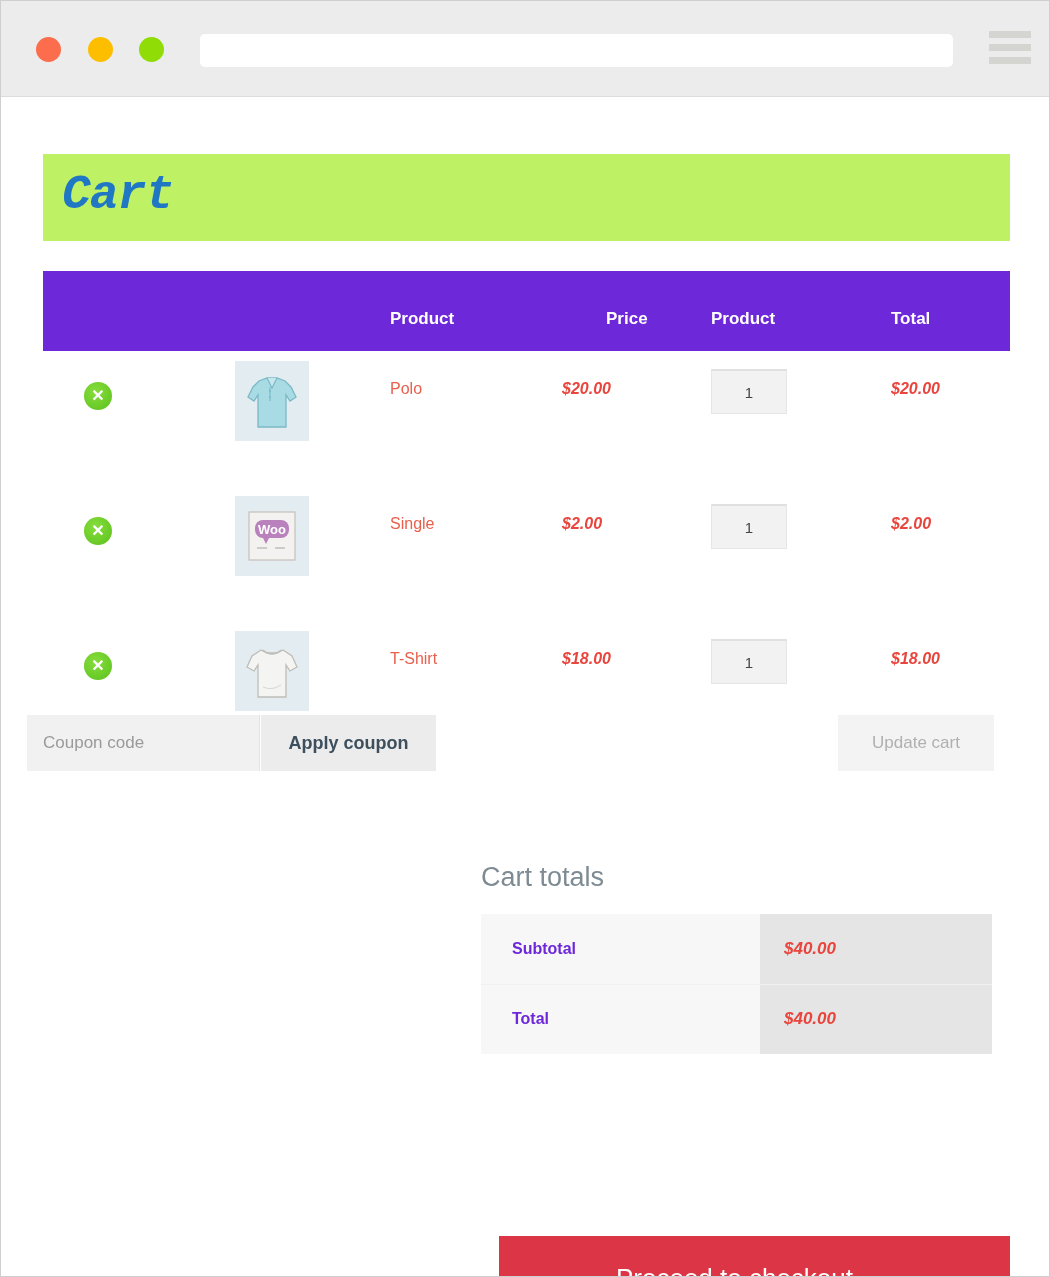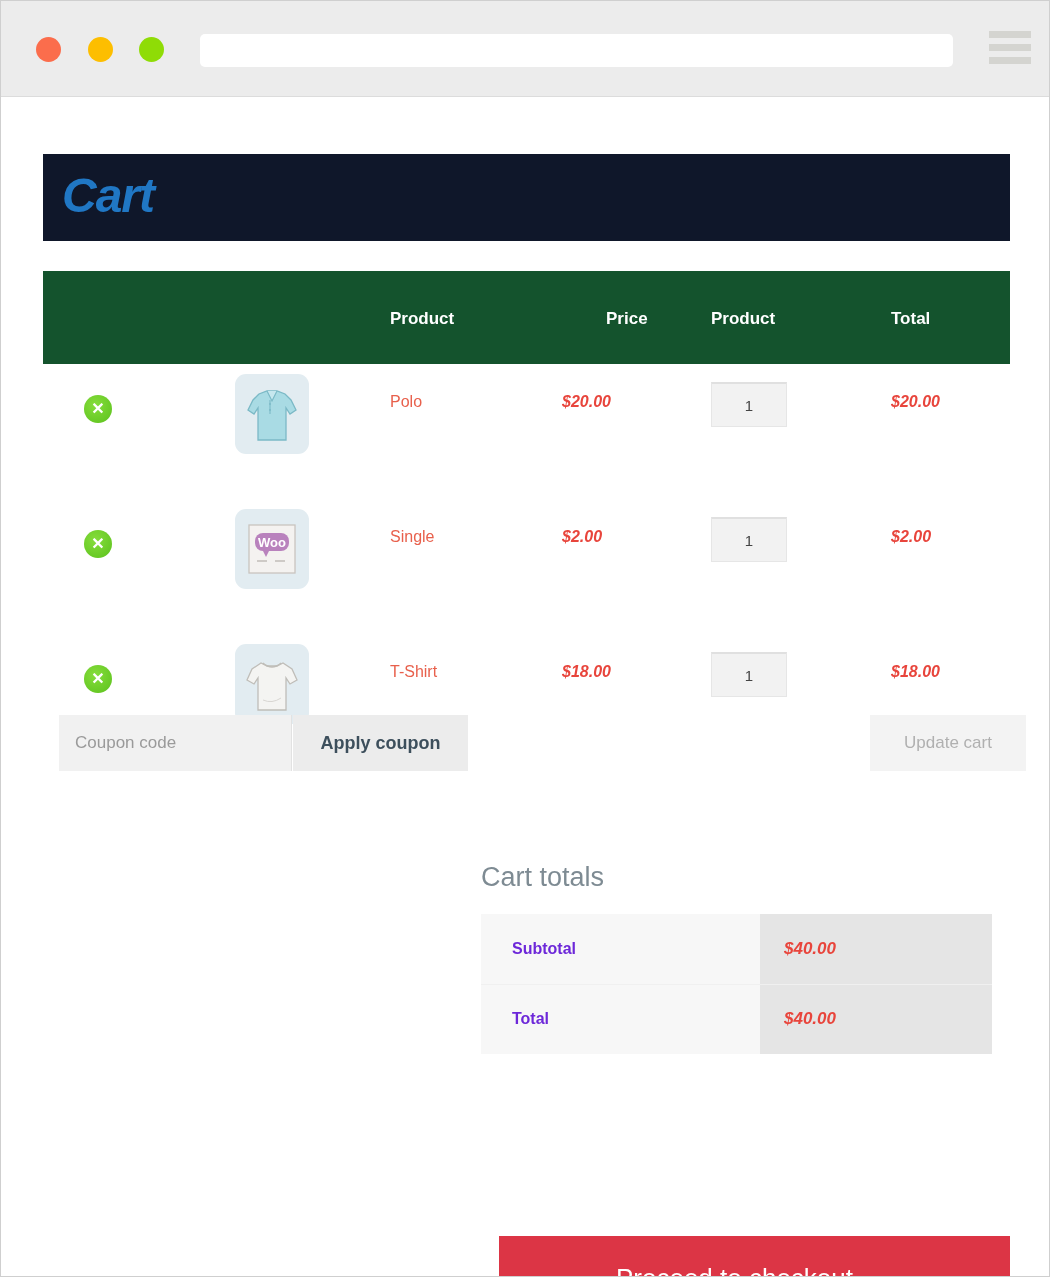--- a/index.html
+++ b/index.html
@@ -69,21 +69,22 @@
     padding: 0;
     background: #ffffff;
   }
 
   #cart-banner {
     position: absolute;
     left: 42px;
     top: 57px;
     width: 967px;
     height: 87px;
-    background: #0f172a;
+    background: #bef264;
+    font-family: Liberation Mono, monospace;
   }
   #cart-title {
     position: absolute;
     left: 19px;
     top: 14px;
     font-size: 48px;
     font-weight: bold;
     font-style: italic;
     color: #2077c4;
     letter-spacing: -1px;
@@ -91,22 +92,22 @@
 
   
   #cart-table {
     position: absolute;
     left: 42px;
     top: 174px;
     width: 967px;
   }
   #table-head {
     position: relative;
-    height: 93px;
-    background: #14532d;
+    height: 80px;
+    background: #6d28d9;
   }
   .th {
     position: absolute;
     top: 38px;
     font-size: 17px;
     font-weight: bold;
     color: #ffffff;
   }
   #th-product  { left: 347px; }
   #th-price    { left: 519px; margin-left: 44px; }
@@ -136,21 +137,21 @@
     cursor: pointer;
   }
 
   .thumb {
     position: absolute;
     left: 192px;
     top: 10px;
     width: 74px;
     height: 80px;
     background: #e2ecf1;
-    border-radius: 11px;
+    border-radius: 0;
     overflow: hidden;
   }
   .thumb svg { display: block; }
 
   .cell {
     position: absolute;
     font-size: 16px;
   }
   .cell-name {
     left: 347px;
@@ -183,21 +184,21 @@
     left: 848px;
     top: 29px;
     color: #e8453c;
     font-style: italic;
     font-weight: bold;
   }
 
   
   #coupon-area {
     position: absolute;
-    left: 58px;
+    left: 26px;
     top: 618px;
     width: 967px;
     height: 56px;
   }
   #coupon-input {
     position: absolute;
     left: 0;
     top: 0;
     width: 233px;
     height: 56px;

